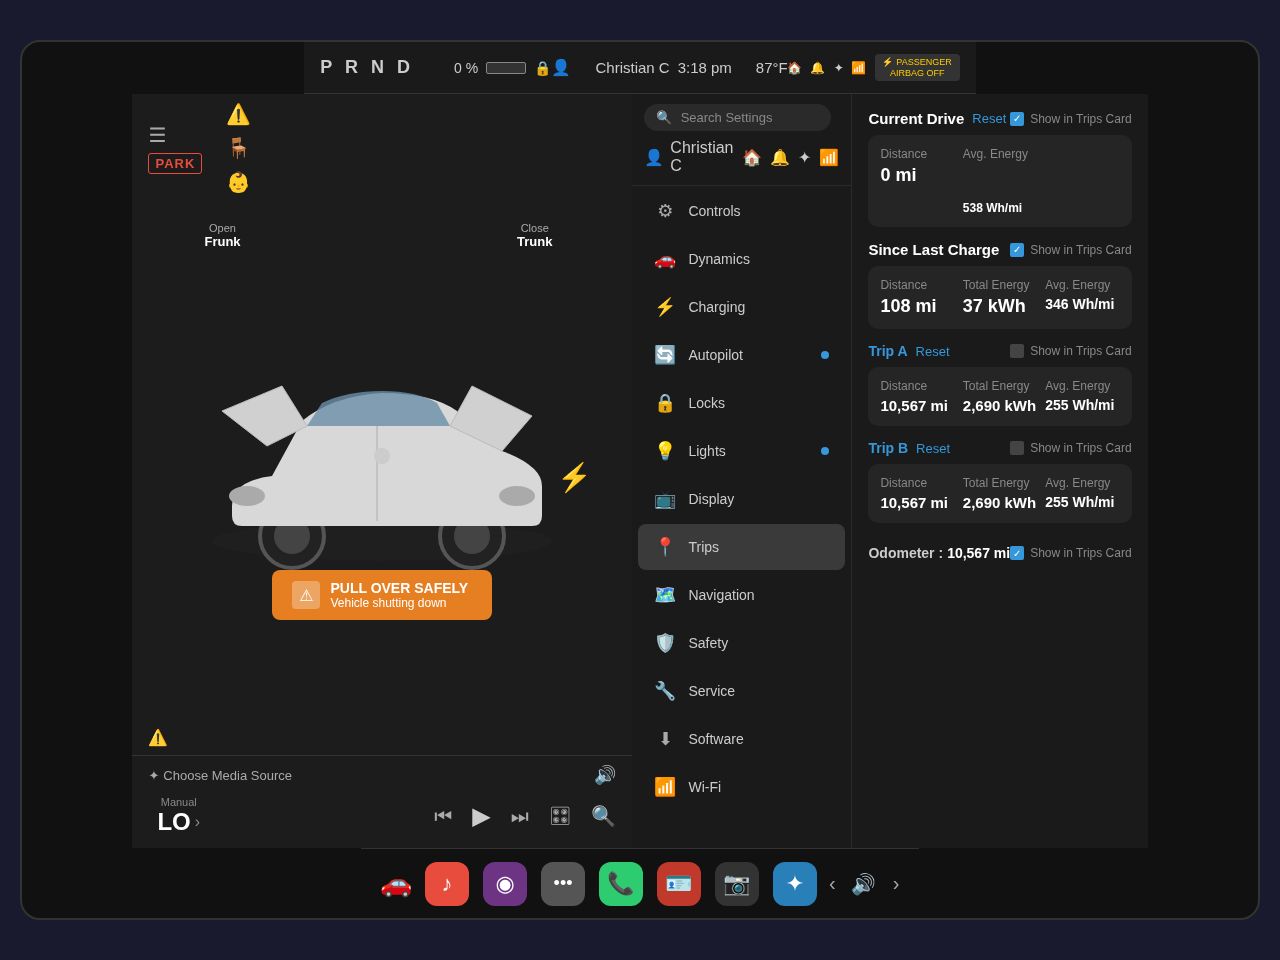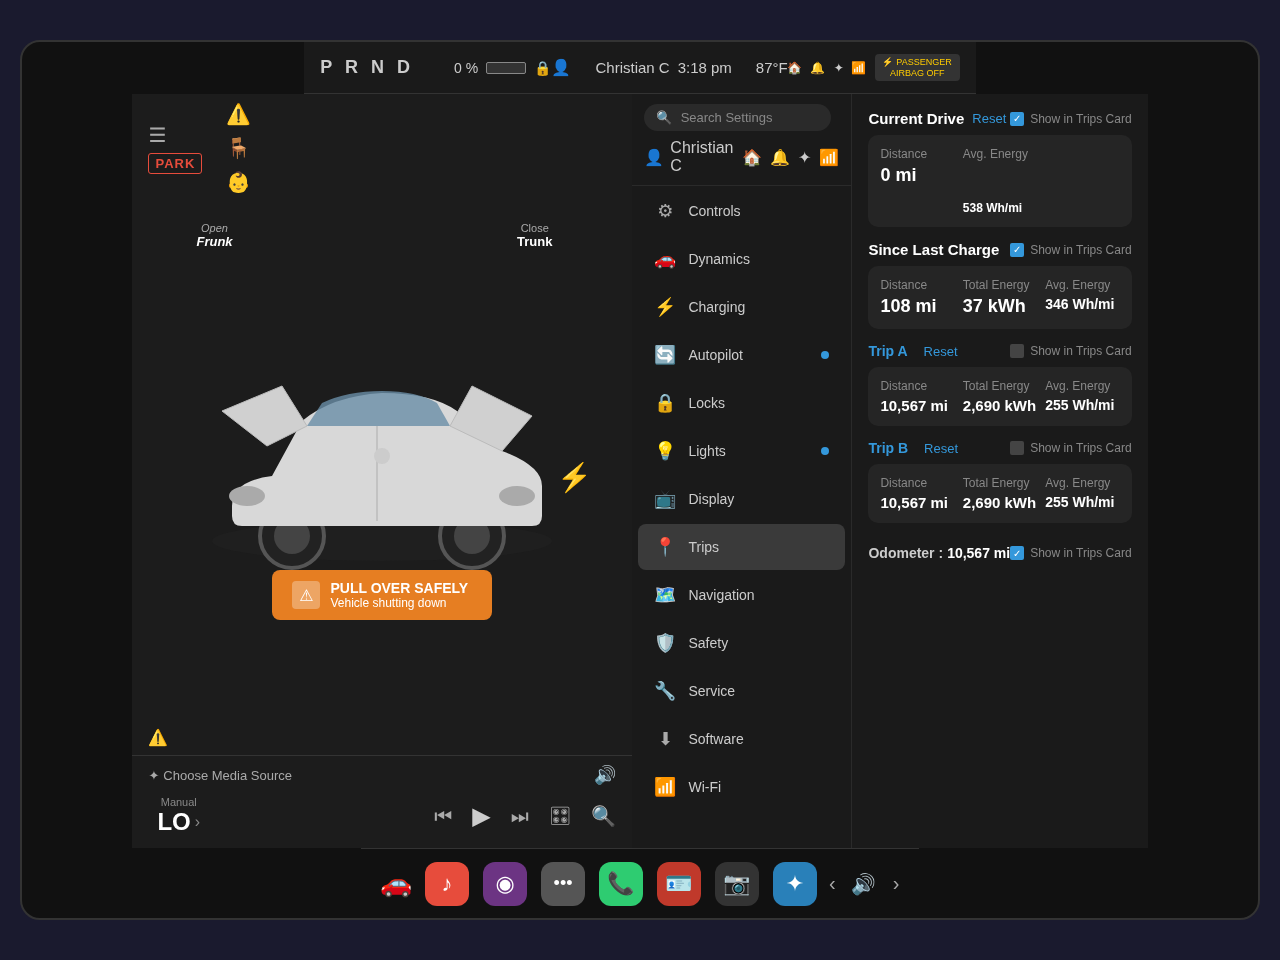--- a/index.html
+++ b/index.html
@@ -122,25 +122,24 @@
       flex: 1;
       position: relative;
       display: flex;
       justify-content: center;
       align-items: center;
       overflow: hidden;
     }
     .frunk-label {
       position: absolute;
       top: 20px;
-      left: 64px;
+      left: 72px;
       color: white;
       font-size: 13px;
       text-align: center;
-      font-style: italic;
     }
     .frunk-label .action { font-size: 11px; color: #aaa; }
     .trunk-label {
       position: absolute;
       top: 20px;
       right: 80px;
       color: white;
       font-size: 13px;
       text-align: center;
     }
@@ -325,21 +324,21 @@
       gap: 8px;
     }
     .stat-item { }
     .stat-label { color: #888; font-size: 12px; margin-bottom: 4px; }
     .stat-value { color: white; font-size: 18px; font-weight: bold; }
     .trips-section { margin-bottom: 14px; }
     .trip-label {
       color: #3498db;
       font-size: 14px;
       font-weight: bold;
-      margin-right: 8px;
+      margin-right: 0;
     }
     .odometer-row {
       display: flex;
       align-items: center;
       justify-content: space-between;
       padding: 8px 0;
       color: #ccc;
       font-size: 14px;
     }
     

